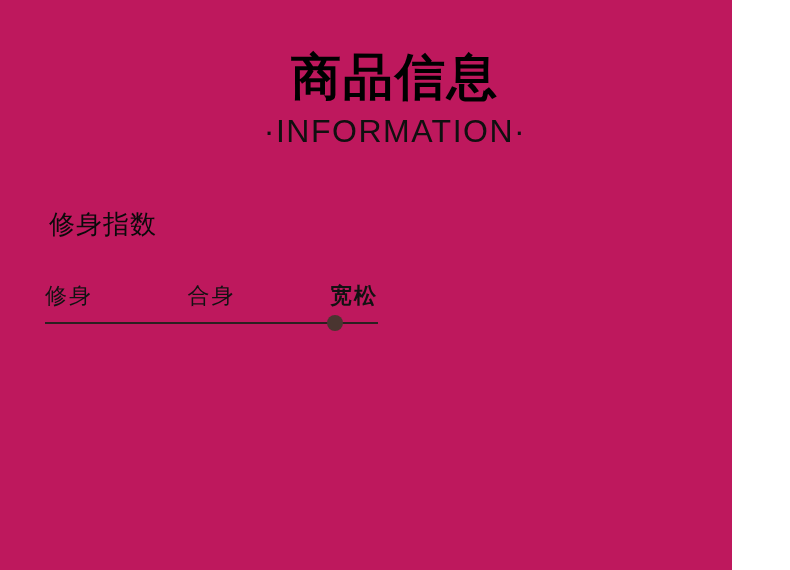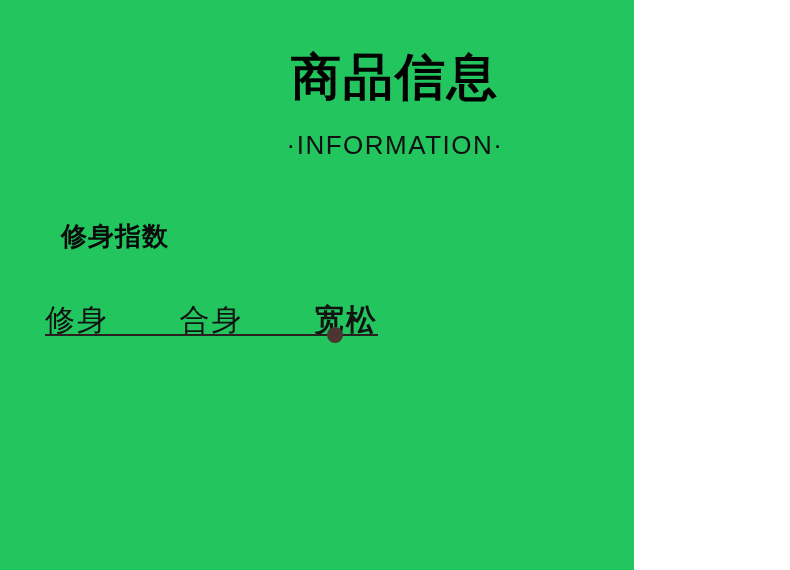--- a/index.html
+++ b/index.html
@@ -11,44 +11,44 @@
     height: 570px;
     background: #ffffff;
     font-family: "DejaVu Sans", "Liberation Sans", sans-serif;
     color: #111111;
     overflow: hidden;
     position: relative;
   }
 
   .page {
     position: relative;
-    width: 634px;
+    width: 732px;
     height: 570px;
-    background: #22c55e;
+    background: #be185d;
   }
 
   
   .header {
     position: absolute;
     top: 48px;
     left: 0;
     width: 790px;
     text-align: center;
   }
   .header-title {
     font-size: 50px;
     font-weight: 700;
     line-height: 58px;
     letter-spacing: 2px;
     color: #000000;
     font-family: "DejaVu Sans", "Liberation Sans", sans-serif;
   }
   .header-subtitle {
-    margin-top: 22px;
-    font-size: 26px;
+    margin-top: 8px;
+    font-size: 32px;
     font-weight: 400;
     line-height: 34px;
     letter-spacing: 1.5px;
     color: #101010;
     font-family: "Liberation Sans", "DejaVu Sans", sans-serif;
   }
 
   
   .index-grid {
     position: absolute;
@@ -71,44 +71,44 @@
     padding-right: 42px;
   }
 
   .block-inner {
     position: relative;
     width: 333px;
   }
 
   .block-title {
     font-size: 26px;
-    font-weight: 700;
+    font-weight: 400;
     line-height: 30px;
     letter-spacing: 1px;
     color: #0a0a0a;
-    margin: 16px;
+    margin: 4px;
     padding: 0;
     white-space: nowrap;
   }
 
   .scale {
     position: relative;
     margin-top: 38px;
     width: 333px;
   }
 
   .scale-labels {
     position: relative;
     height: 30px;
     width: 333px;
   }
   .scale-label {
     position: absolute;
-    top: 16px;
-    font-size: 30px;
+    top: 4px;
+    font-size: 22px;
     line-height: 30px;
     font-weight: 400;
     letter-spacing: 2px;
     color: #121212;
     white-space: nowrap;
   }
   .scale-label.pos-start {
     left: 0;
   }
   .scale-label.pos-mid {

